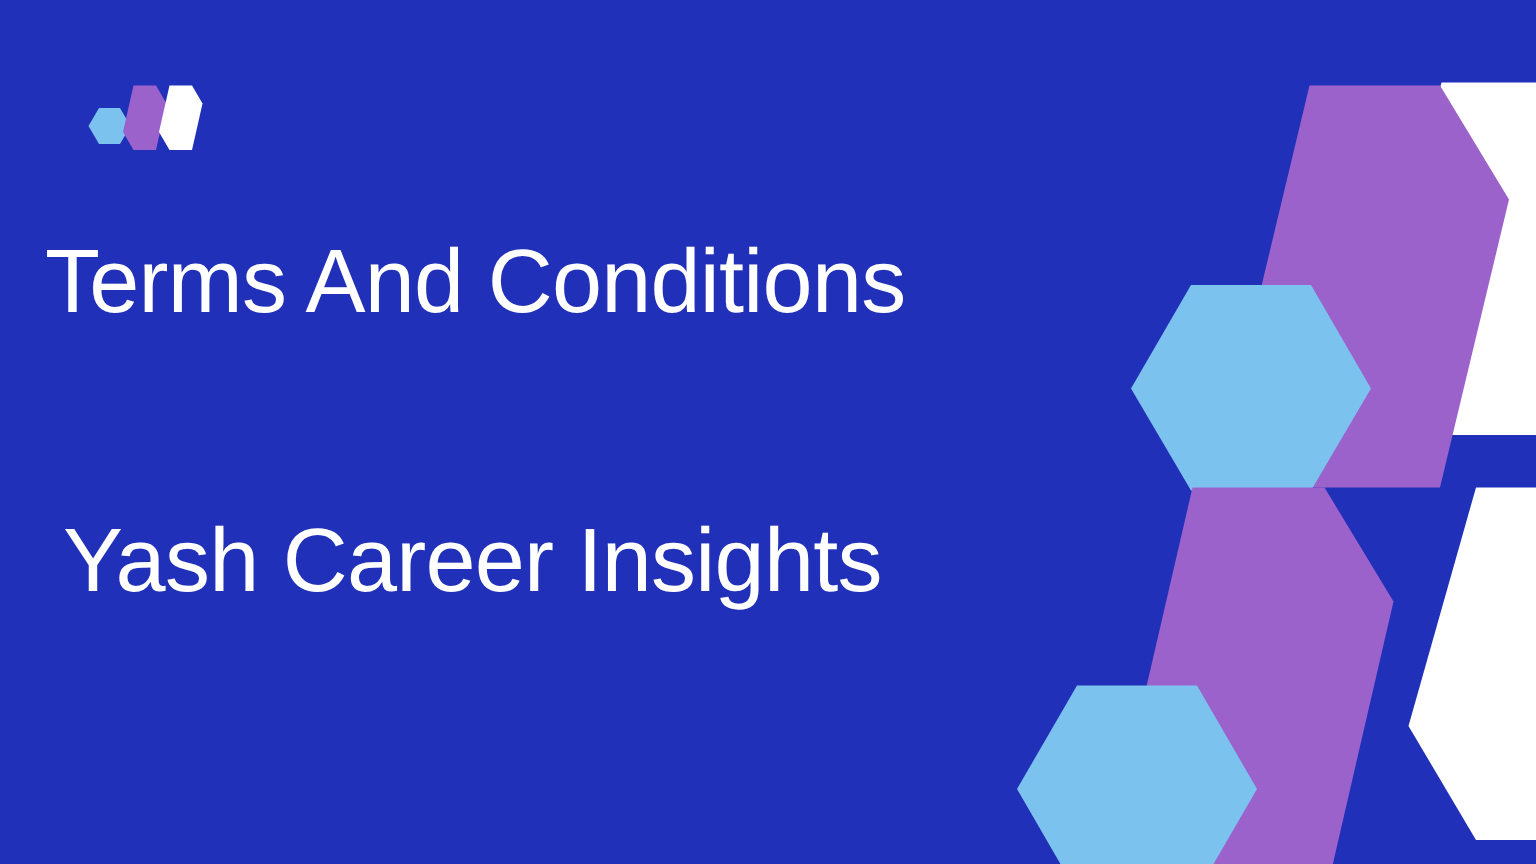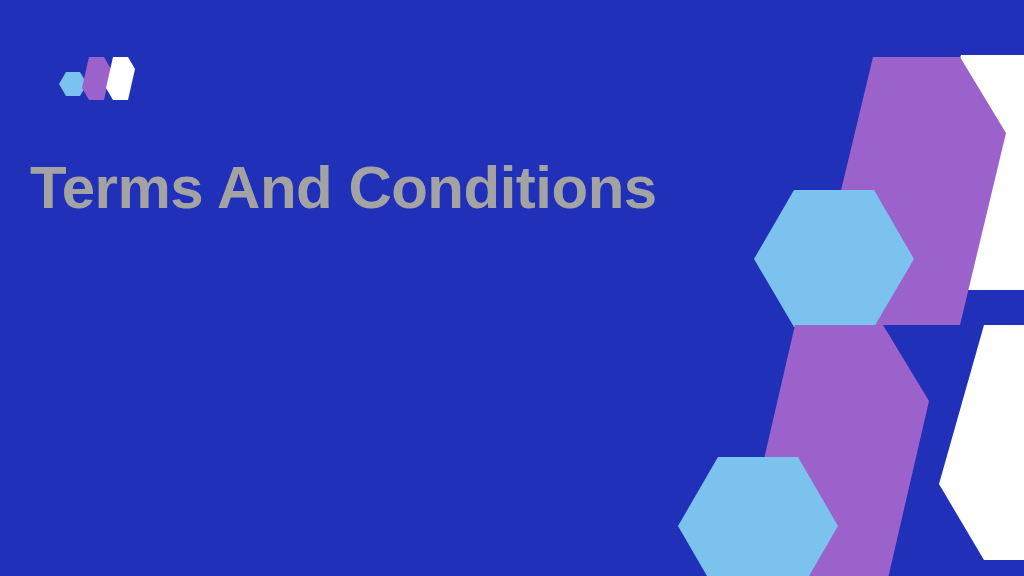--- a/index.html
+++ b/index.html
@@ -31,22 +31,22 @@
     position: absolute;
     left: 55px;
     top: 48px;
     width: 95px;
     height: 62px;
   }
 
   
   .headline {
     position: absolute;
-    color: #a3a3a3;
-    font-weight: bold;
+    color: #ffffff;
+    font-weight: normal;
     letter-spacing: -0.5px;
     white-space: nowrap;
     line-height: 1;
   }
   #title-primary {
     left: 30px;
     top: 158px;
     font-size: 60px;
   }
   #title-secondary {
@@ -79,14 +79,15 @@
 
     <polygon points="11,24 25,24 32,36 25,48 11,48 4,36" fill="#7cc2ee"></polygon>
 
     <polygon points="34,9 49,9 56,21 49,52 34,52 27,40" fill="#9b62cc"></polygon>
 
     <polygon points="58,9 73,9 80,21 73,52 58,52 51,40" fill="#ffffff"></polygon>
   </svg>
 
   <div class="headline" id="title-primary">Terms And Conditions</div>
 
+  <div class="headline" id="title-secondary">Yash Career Insights</div>
 
 </div>
 
 </body></html>

